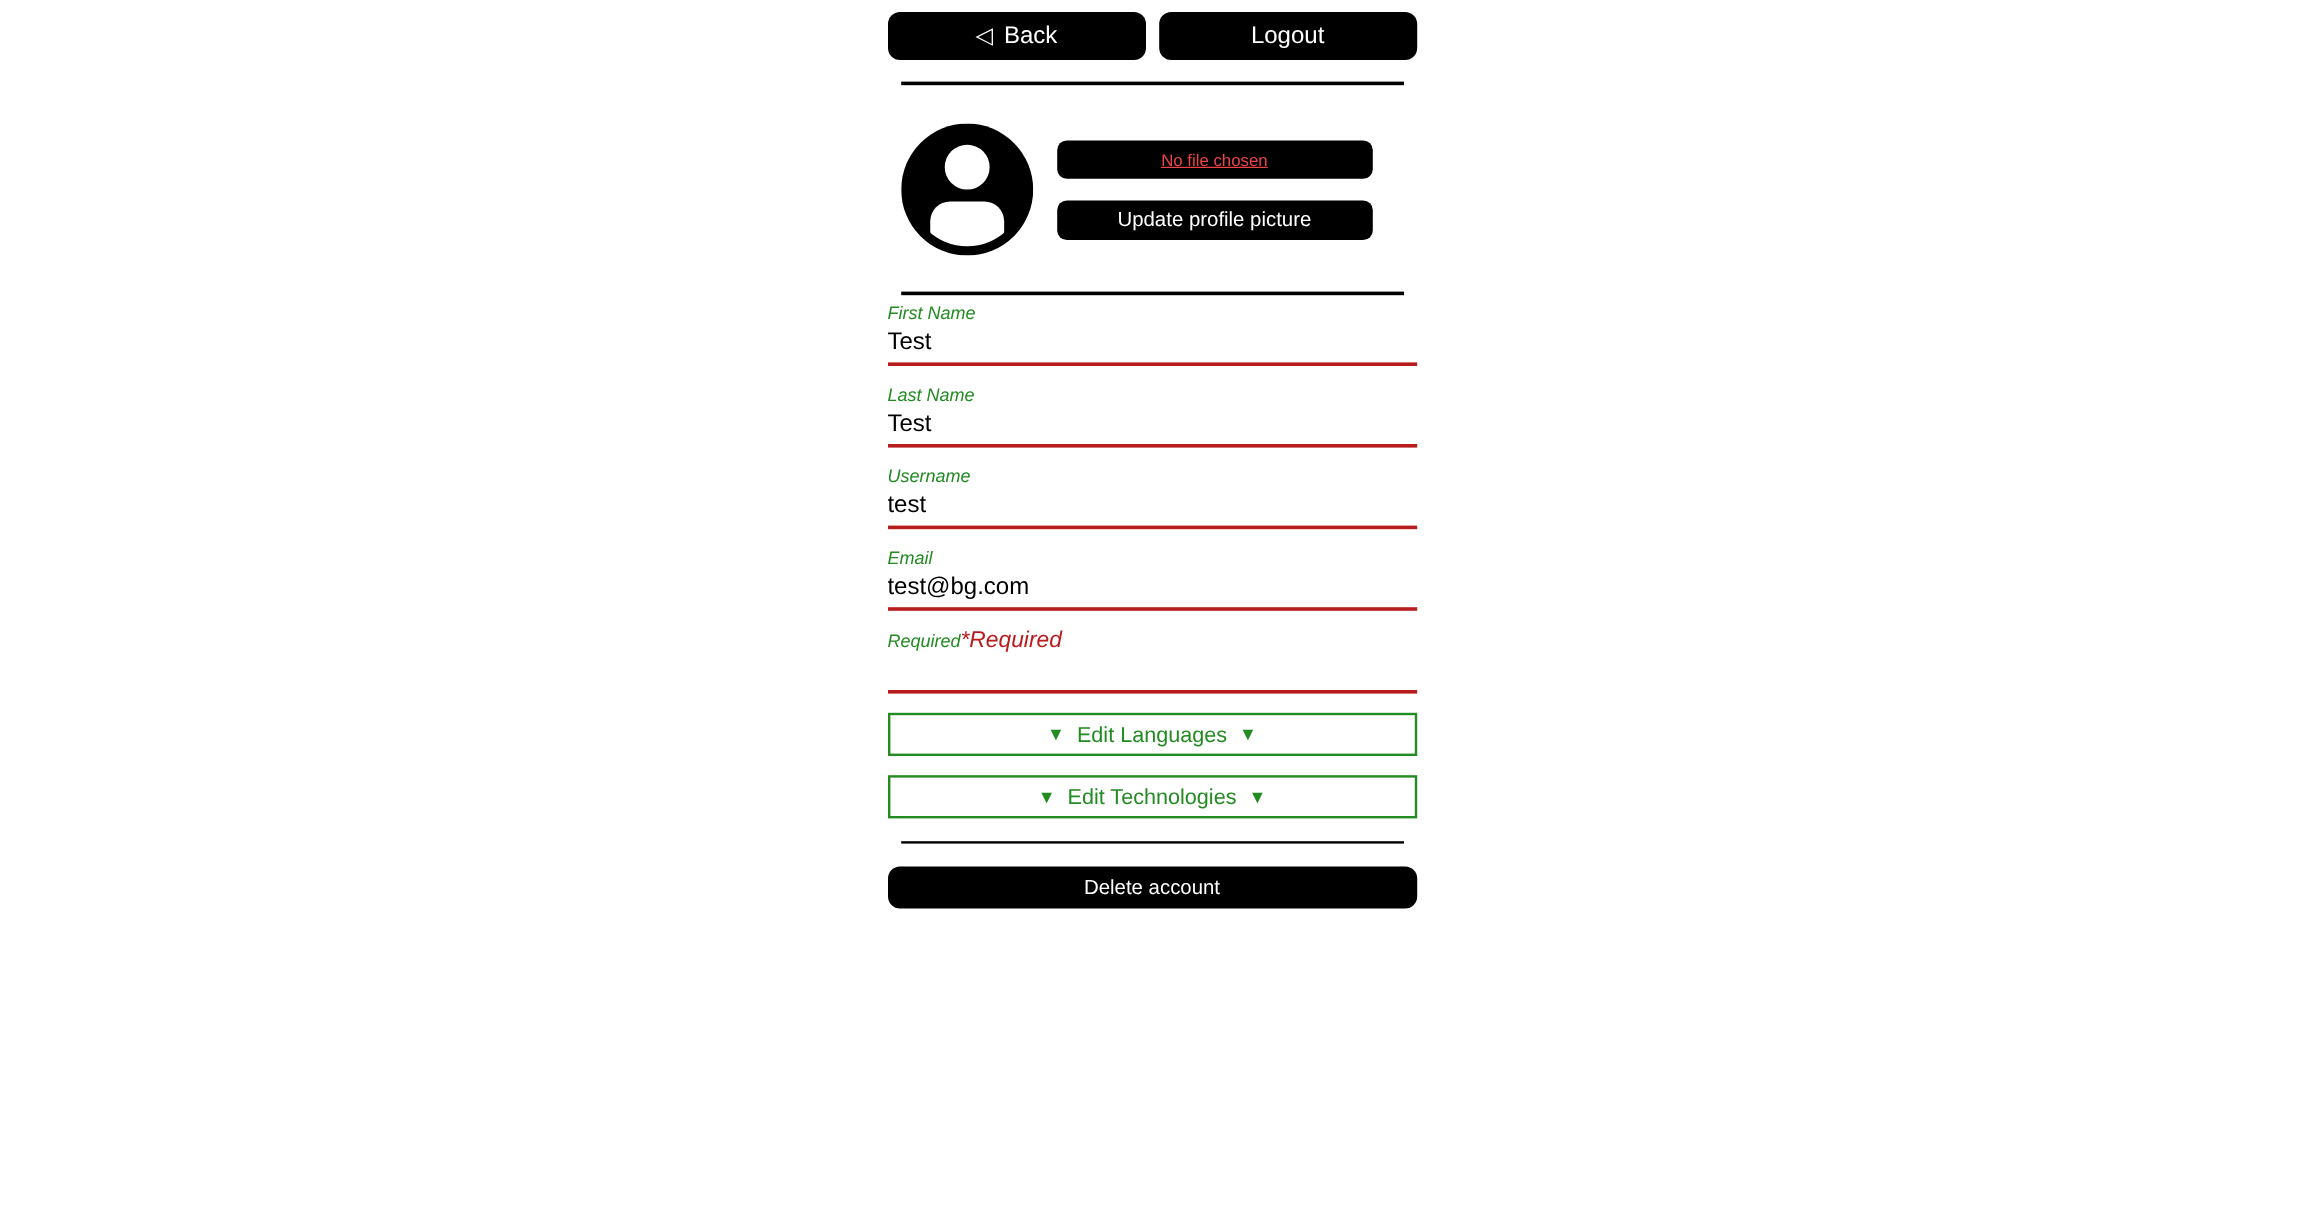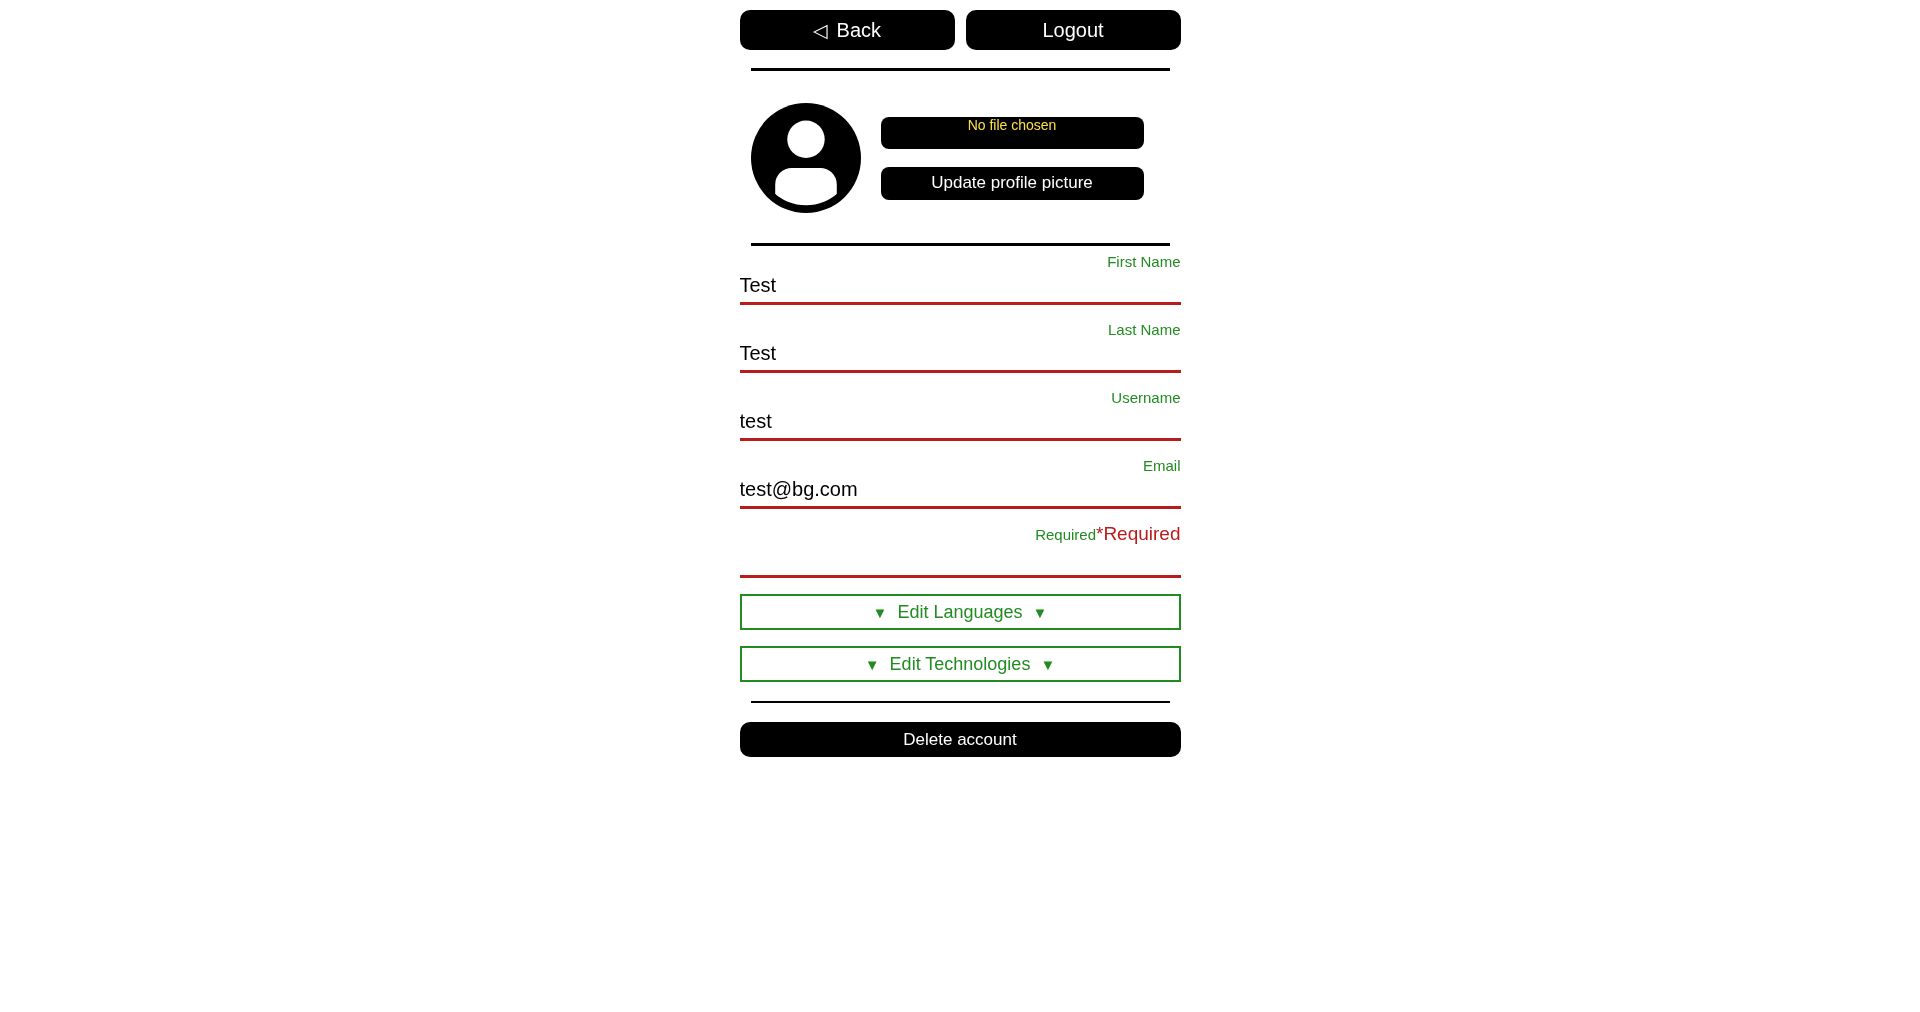--- a/index.html
+++ b/index.html
@@ -52,38 +52,40 @@
   .avatar { width: 110px; height: 110px; flex: none; display: block; }
   .pic-buttons {
     flex: 1;
     display: flex;
     flex-direction: column;
     gap: 18px;
   }
   .file-bar {
     height: 32px;
     background: #000;
-    color: #fde047;
+    color: #ef4444;
     border-radius: 8px;
     display: flex;
-    align-items: flex-start;
+    align-items: center;
     justify-content: center;
     font-size: 14px;
     cursor: pointer;
+    text-decoration: underline;
   }
   .btn-pic { height: 33px; font-size: 17px; border-radius: 8px; width: 100%; }
 
   
   .fields { margin-top: 7px; }
   .group { margin-top: 16px; }
   .group:first-child { margin-top: 0; }
   .label-row {
     display: flex;
-    justify-content: flex-end;
+    justify-content: flex-start;
     align-items: baseline;
+    font-style: italic;
   }
   .field-label {
     display: block;
     font-size: 15px;
     line-height: 18px;
     color: #228B22;
   }
   .required {
     color: #b91c1c;
     font-size: 19px;

